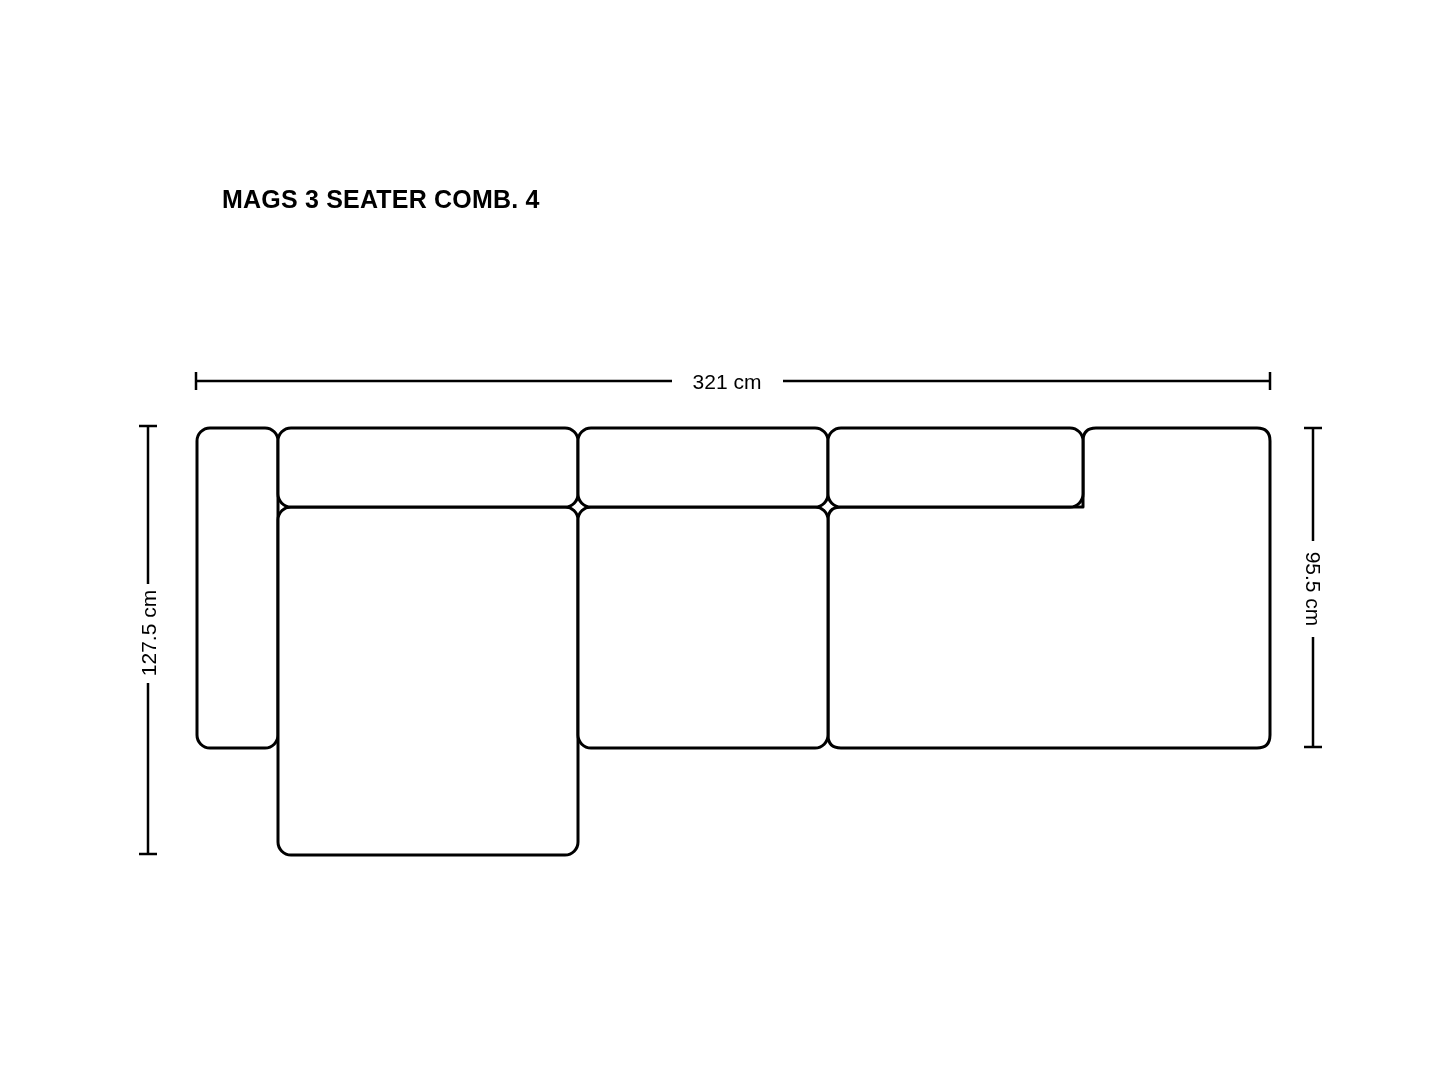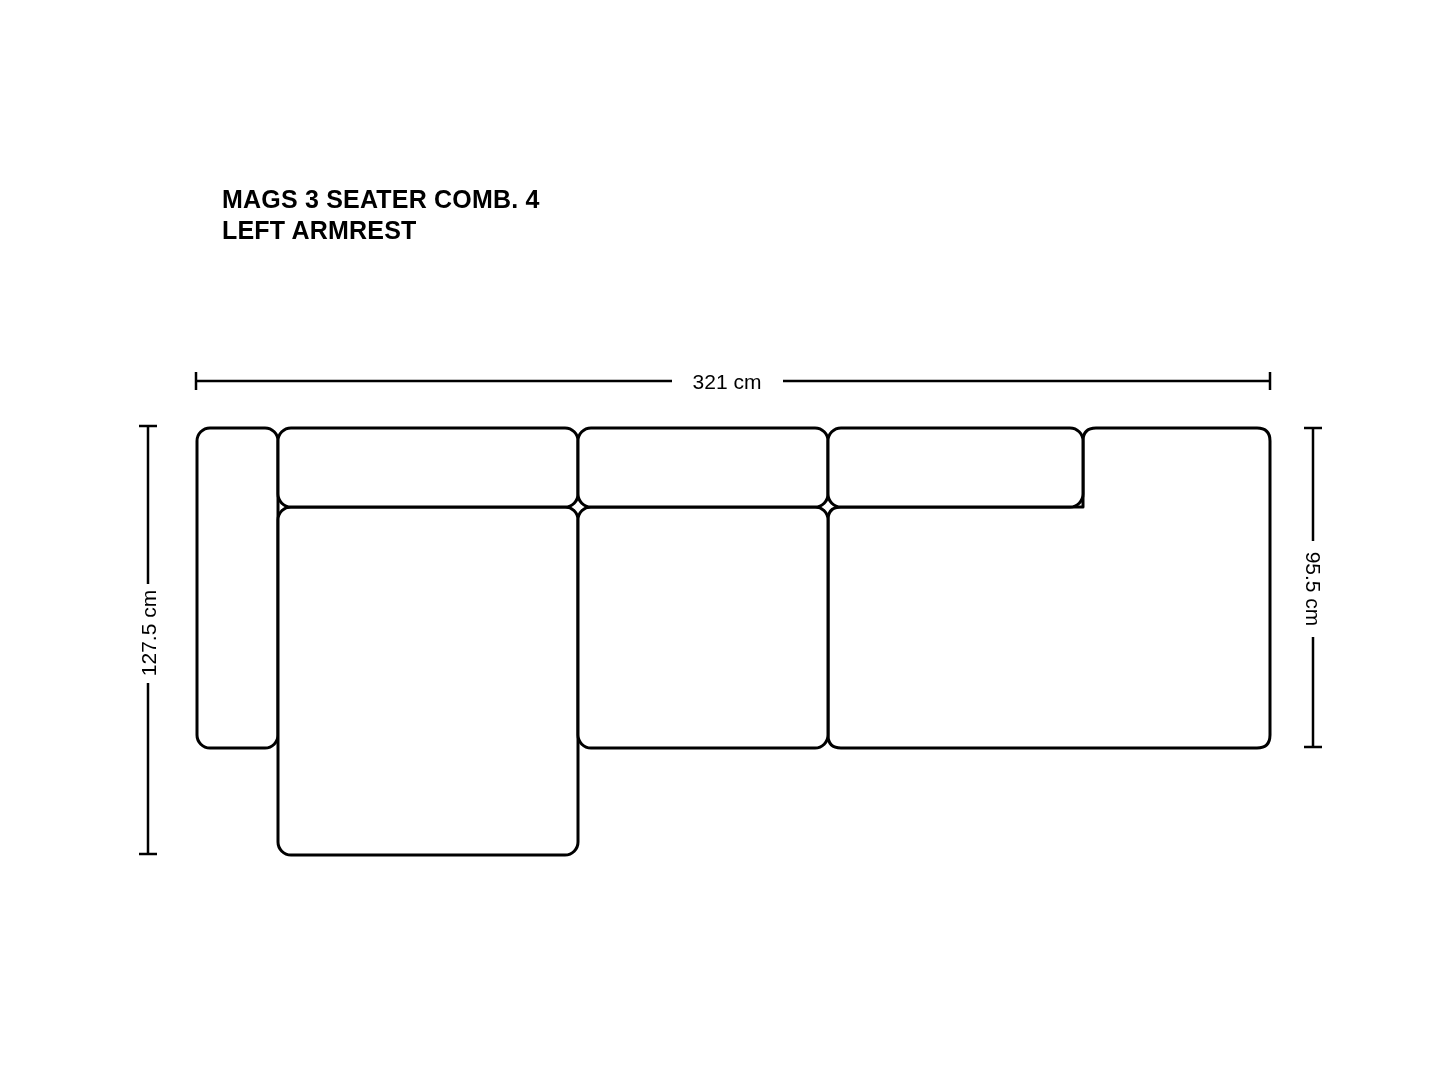--- a/index.html
+++ b/index.html
@@ -41,21 +41,20 @@
     font-weight: 400;
   }
 </style>
 </head>
 <body>
 
 <div class="page">
 
   <div class="title-block">
     <span class="title-line">MAGS 3 SEATER COMB. 4</span>
-    <span class="title-line">LEFT ARMREST</span>
   </div>
 
   <svg class="diagram-svg" viewBox="0 0 1445 1087" xmlns="http://www.w3.org/2000/svg">
 
     <g fill="#ffffff" stroke="#000000" stroke-width="3" stroke-linejoin="round">
 
       <path d="M 841 507
                H 1083
                V 441
                Q 1083 428 1096 428

